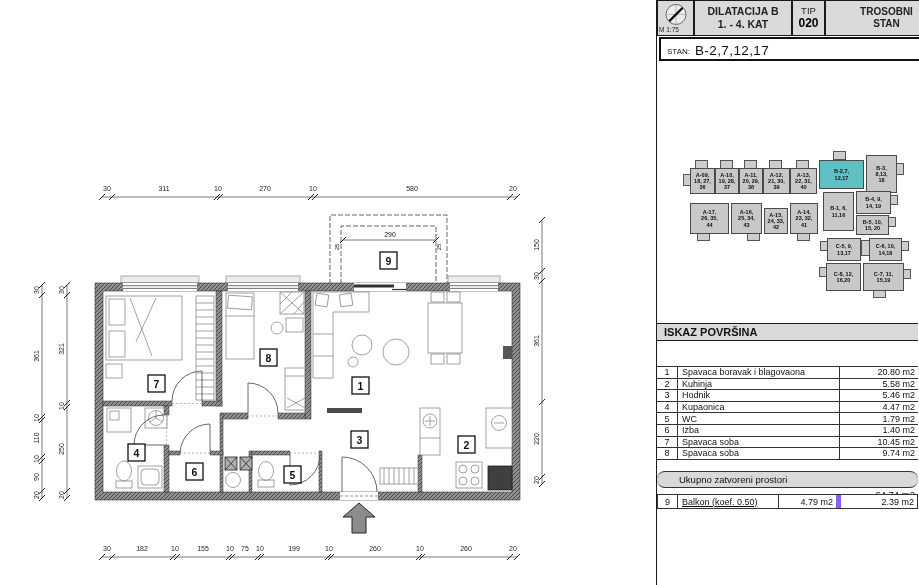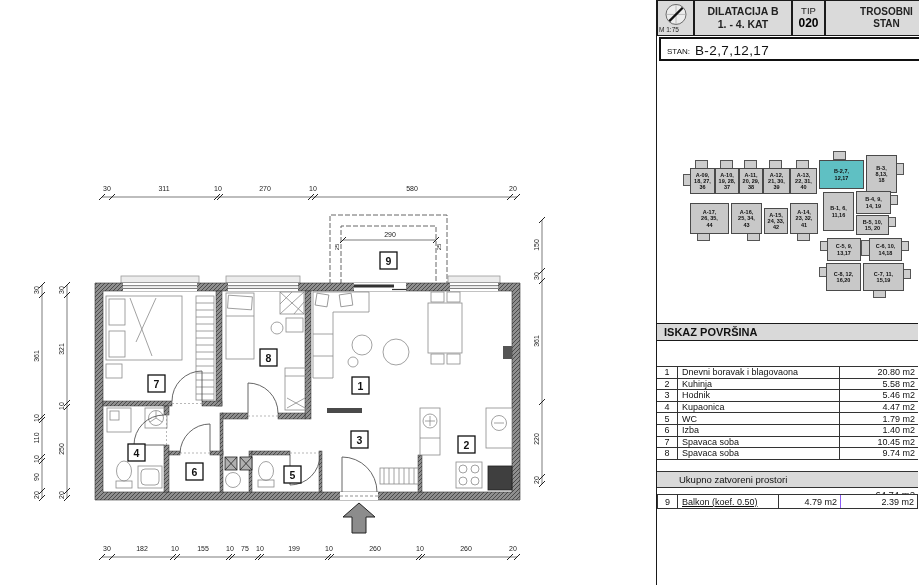--- a/index.html
+++ b/index.html
@@ -44,31 +44,31 @@
              font-weight:bold;font-size:11px;display:flex;align-items:center;padding-left:7px;}
   .area-rows{position:absolute;top:366px;left:0;width:261px;border-top:1px solid #333;}
   .trow{display:flex;height:11.6px;box-sizing:border-box;border-bottom:1px solid #333;
         font-size:9px;align-items:stretch;}
   .tnum{width:20px;flex:none;border-right:1px solid #333;display:flex;align-items:center;justify-content:center;}
   .tname{flex:1;border-right:1px solid #333;display:flex;align-items:center;padding-left:4px;}
   .tarea{width:78px;flex:none;display:flex;align-items:center;justify-content:flex-end;padding-right:3px;box-sizing:border-box;}
 
   .subtotal-bar,.total-bar{position:absolute;left:0;width:261px;height:17px;background:#d9d9d9;
         border-top:1px solid #333;border-bottom:1px solid #333;box-sizing:border-box;
-        display:flex;align-items:center;font-size:9.5px;}
+        display:flex;align-items:center;font-size:9.5px;border-radius:8px;}
   .subtotal-bar{top:471px;}
   .total-bar{top:515px;}
   .bar-label{margin-left:22px;}
   .bar-value{margin-left:auto;padding-right:3px;margin-top:30px;}
 
   .balkon-row{position:absolute;top:494px;left:0;width:261px;height:15px;box-sizing:border-box;
               border:1px solid #333;display:flex;font-size:9px;align-items:stretch;background:#fff;}
   .bnum{width:19px;flex:none;border-right:1px solid #333;display:flex;align-items:center;justify-content:center;}
   .bname{width:101px;flex:none;border-right:1px solid #333;display:flex;align-items:center;padding-left:4px;box-sizing:border-box;text-decoration:underline;}
-  .bgross{width:62px;flex:none;border-right:1px solid #8b5cf6;display:flex;align-items:center;justify-content:flex-end;padding-right:3px;box-sizing:border-box;}
+  .bgross{width:62px;flex:none;border-right:5px solid #8b5cf6;display:flex;align-items:center;justify-content:flex-end;padding-right:3px;box-sizing:border-box;}
   .bnet{flex:1;display:flex;align-items:center;justify-content:flex-end;padding-right:3px;}
 </style>
 </head>
 <body>
 
 <svg class="plan-svg" width="656" height="585" viewBox="0 0 656 585">
   <defs>
     <pattern id="wallhatch" width="4" height="4" patternUnits="userSpaceOnUse">
       <rect width="4" height="4" fill="#8f8f8f"></rect>
       <path d="M0 4L4 0M-1 1L1 -1M3 5L5 3" stroke="#4b4b4b" stroke-width="1"></path>
@@ -512,21 +512,21 @@
       </div>
   </div>
 
   <div class="iskaz-bar">
     <span>ISKAZ POVRŠINA</span>
   </div>
 
   <div class="area-rows">
     <div class="trow">
         <div class="tnum">1</div>
-        <div class="tname">Dnevni boravak i blagovaona</div>
+        <div class="tname">Spavaca boravak i blagovaona</div>
         <div class="tarea">20.80 m2</div>
       </div>
     <div class="trow">
         <div class="tnum">2</div>
         <div class="tname">Kuhinja</div>
         <div class="tarea">5.58 m2</div>
       </div>
     <div class="trow">
         <div class="tnum">3</div>
         <div class="tname">Hodnik</div>

